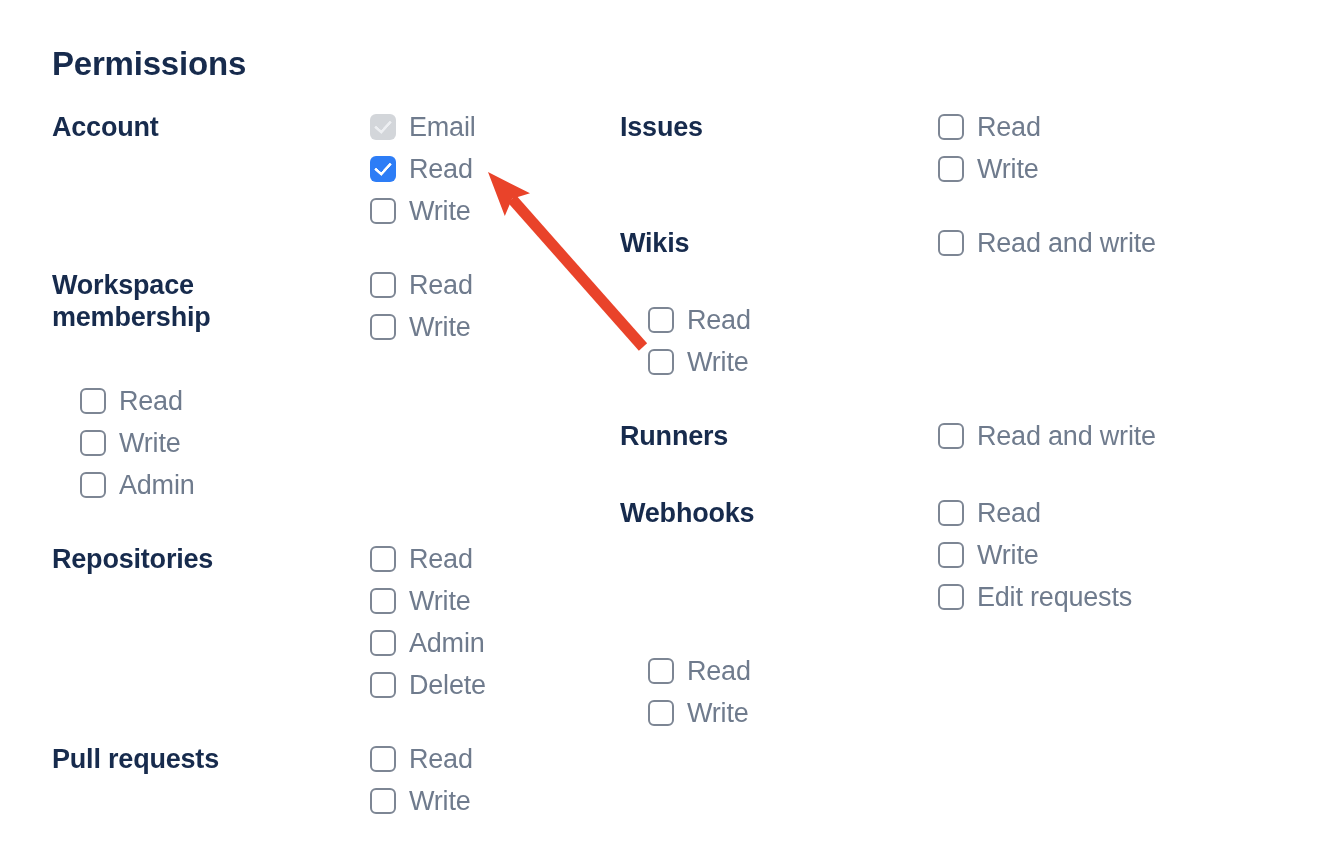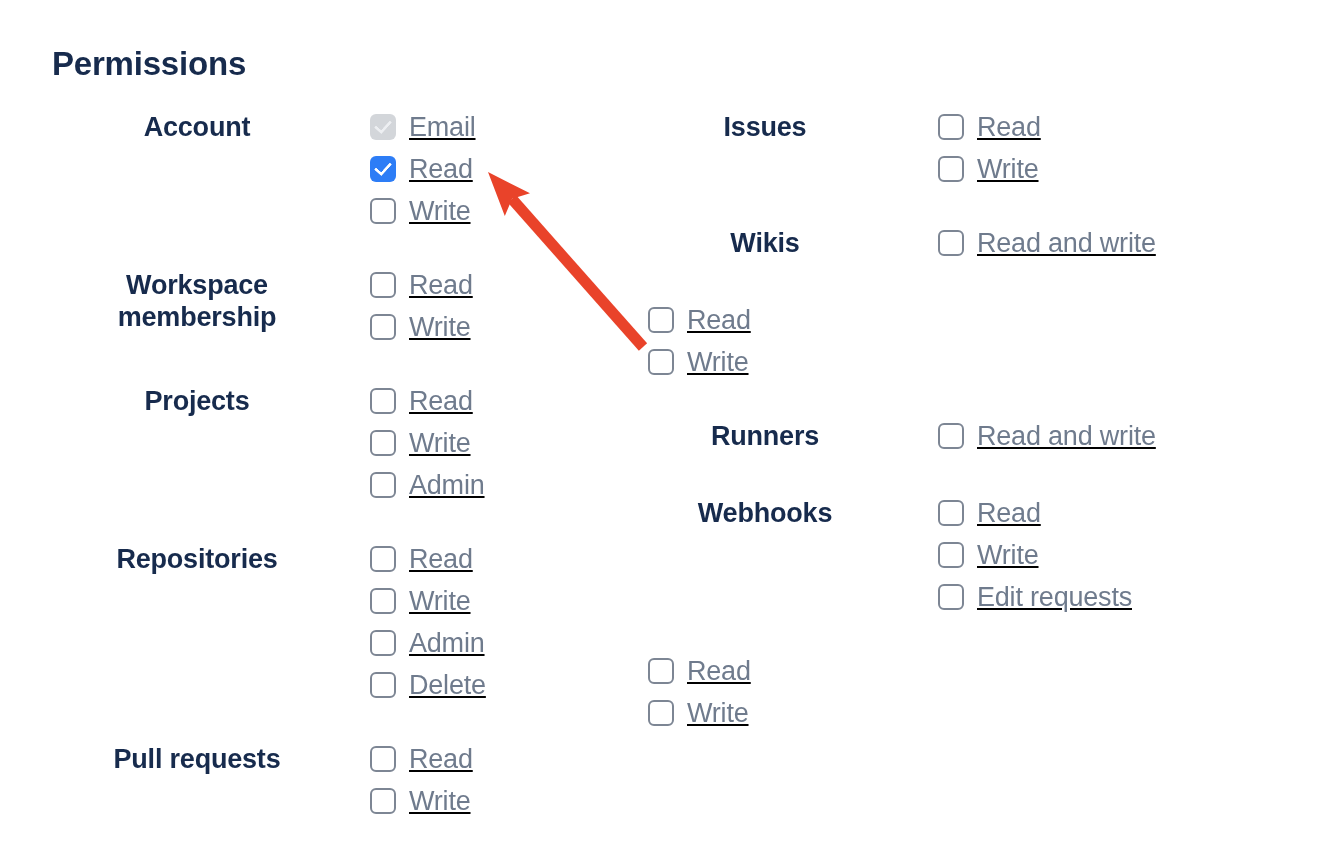--- a/index.html
+++ b/index.html
@@ -22,28 +22,28 @@
     color: var(--heading, #172B4D);
   }
   .columns { display: flex; align-items: flex-start; }
   .col { display: flex; flex-direction: column; }
   .col-left { width: 538px; flex: none; }
   .col-right { margin-left: 30px; }
   .group { display: flex; margin-bottom: 48px; }
   .group-label {
     width: 290px;
     flex: none;
-    text-align: center;
+    text-align: left;
     font-size: 27px;
     font-weight: bold;
     line-height: 32px;
     margin-top: -3px;
     color: var(--heading, #172B4D);
   }
-  .options { display: flex; flex-direction: column; gap: 16px; margin-left: 28px; text-decoration: underline; }
+  .options { display: flex; flex-direction: column; gap: 16px; margin-left: 28px; }
   .option { display: flex; align-items: center; height: 26px; cursor: default; }
   .checkbox {
     position: relative;
     width: 26px; height: 26px;
     flex: none;
     box-sizing: border-box;
     border-radius: 6px;
   }
   .checkbox.unchecked {
     border: 2px solid var(--checkbox-border, #7D8694);
@@ -109,21 +109,20 @@
   </label>
 
   <label class="option">
     <span class="checkbox unchecked"></span>
     <span class="option-label">Write</span>
   </label>
 </div>
   </div>
 
   <div class="group">
-    <div class="group-label">Projects</div>
     <div class="options">
   <label class="option">
     <span class="checkbox unchecked"></span>
     <span class="option-label">Read</span>
   </label>
 
   <label class="option">
     <span class="checkbox unchecked"></span>
     <span class="option-label">Write</span>
   </label>

